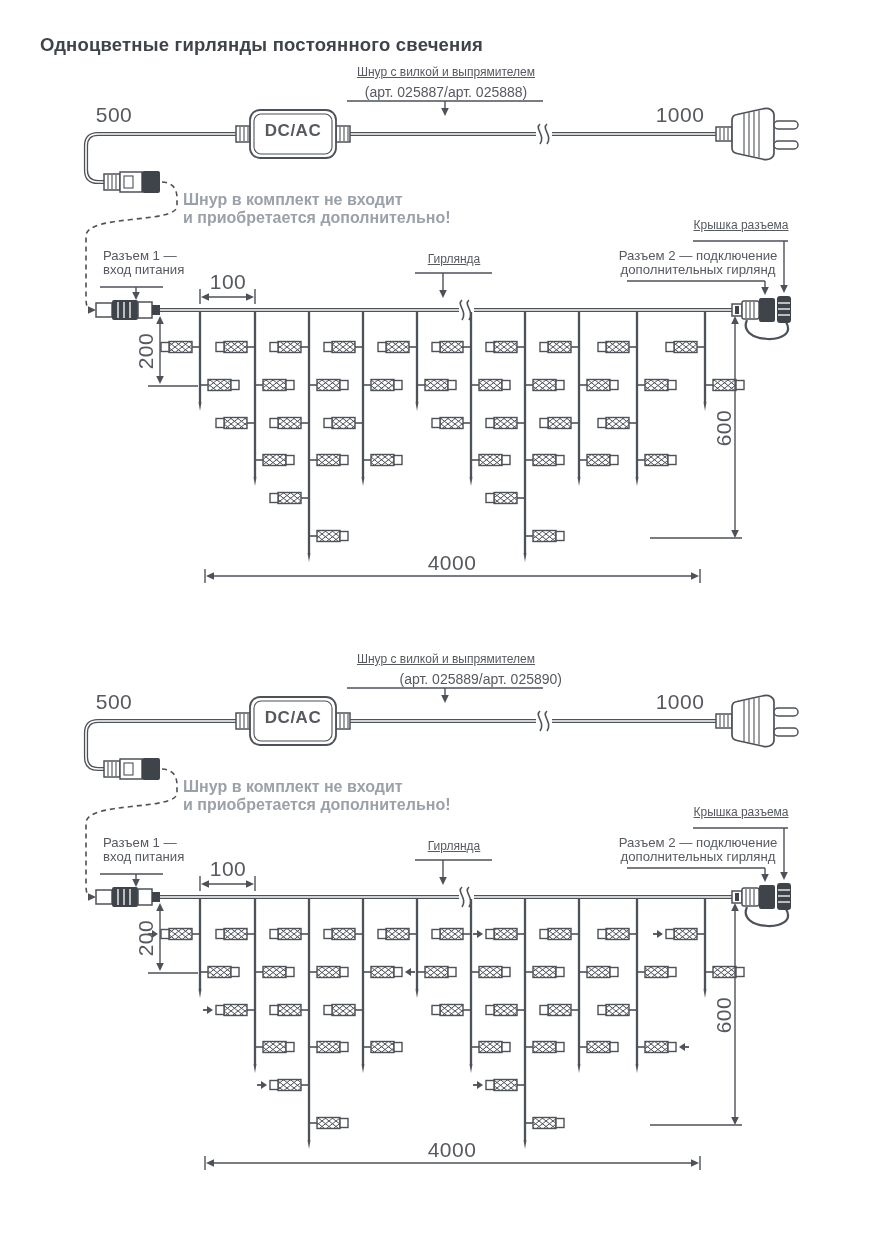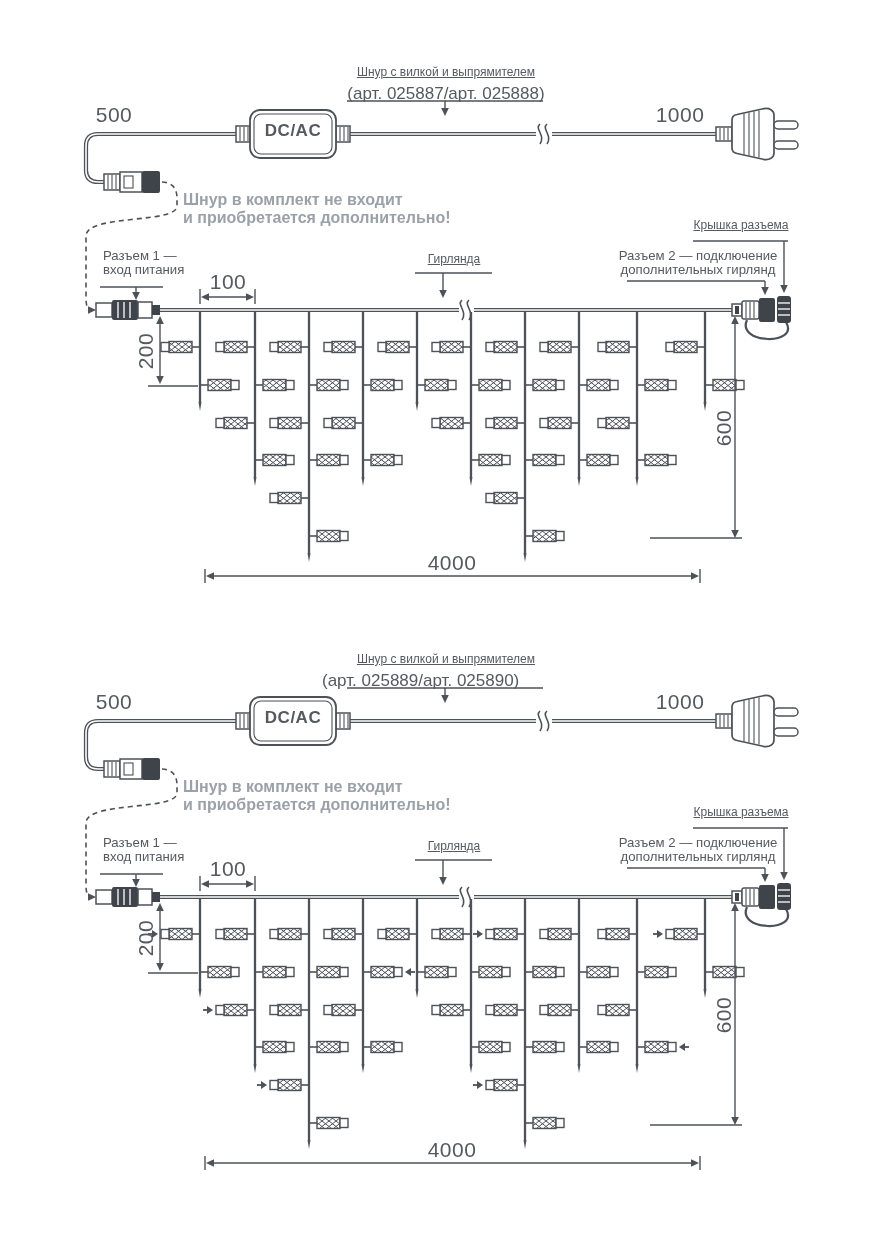--- a/index.html
+++ b/index.html
@@ -4,21 +4,21 @@
 <style>
   html,body{margin:0;padding:0;background:#fff;}
   #page{position:relative;width:874px;height:1240px;background:#fff;
         font-family:"Liberation Sans",sans-serif;overflow:hidden;
         --title:#3f434a; --label:#565a60; --muted:#9ba1a8;}
   .ovl{position:absolute;left:0;width:874px;height:610px;}
   .ttl{position:absolute;margin:0;font-size:18.5px;font-weight:bold;color:var(--title);letter-spacing:.2px;}
   .lb{position:absolute;color:var(--label);line-height:1.15;white-space:nowrap;}
   .s14{font-size:12px;text-decoration:underline;}
   .s13{font-size:13.2px;}
-  .s11{font-size:17px;}
+  .s11{font-size:14px;}
   .note{font-size:16px;font-weight:bold;color:var(--muted);}
   .dim{font-size:21px;letter-spacing:.5px;}
   .box{font-size:17px;font-weight:600;letter-spacing:.5px;}
   .rot{transform:rotate(-90deg);}
   .cap{position:absolute;left:0;right:0;text-align:center;font-size:13.5px;color:var(--label);}
   svg{position:absolute;left:0;}
 </style>
 </head>
 <body>
 
@@ -505,20 +505,21 @@
       <line x1="778" y1="265" x2="790" y2="265" stroke="#fff" stroke-width="1.3"></line>
       <line x1="693" y1="191" x2="788" y2="191" stroke="#4d5158" stroke-width="1.4"></line>
       <line x1="784" y1="191" x2="784" y2="238" stroke="#4d5158" stroke-width="1.4"></line>
       <polygon points="784,243 780.2,235 787.8,235" fill="#4d5158"></polygon>
       <line x1="627" y1="231" x2="765" y2="231" stroke="#4d5158" stroke-width="1.4"></line>
       <line x1="765" y1="231" x2="765" y2="240" stroke="#4d5158" stroke-width="1.4"></line>
       <polygon points="765,245 761.2,237 768.8,237" fill="#4d5158"></polygon>
     </svg>
 
   <div class="ovl" id="ov1" style="top:0">
+    <h2 class="ttl" style="left:40px;top:34px">Одноцветные гирлянды постоянного свечения</h2>
     <div class="lb dim" style="left:84px;top:103px;width:60px;text-align:center">500</div>
     <div class="lb s14" style="left:330px;top:66px;width:232px;text-align:center">Шнур с вилкой и выпрямителем</div>
     <div class="lb s11" style="left:330px;top:84px;width:232px;text-align:center">(арт. 025887/арт. 025888)</div>
     <div class="lb box" style="left:250px;top:121px;width:86px;text-align:center">DC/AC</div>
     <div class="lb dim" style="left:642px;top:103px;width:76px;text-align:center">1000</div>
     <div class="lb note" style="left:183px;top:191px">Шнур в комплект не входит</div>
     <div class="lb note" style="left:183px;top:209px">и приобретается дополнительно!</div>
     <div class="lb s13" style="left:103px;top:248px">Разъем 1 —</div>
     <div class="lb s13" style="left:103px;top:262px">вход питания</div>
     <div class="lb s14" style="left:408px;top:253px;width:92px;text-align:center">Гирлянда</div>
@@ -527,21 +528,21 @@
     <div class="lb s13" style="left:610px;top:262px;width:176px;text-align:center">дополнительных гирлянд</div>
     <div class="lb dim" style="left:199px;top:270px;width:58px;text-align:center">100</div>
     <div class="lb dim rot" style="left:120px;top:339px;width:52px;text-align:center">200</div>
     <div class="lb dim rot" style="left:698px;top:416px;width:52px;text-align:center">600</div>
     <div class="lb dim" style="left:402px;top:551px;width:100px;text-align:center">4000</div>
   </div>
 
   <div class="ovl" id="ov2" style="top:587px">
     <div class="lb dim" style="left:84px;top:103px;width:60px;text-align:center">500</div>
     <div class="lb s14" style="left:330px;top:66px;width:232px;text-align:center">Шнур с вилкой и выпрямителем</div>
-    <div class="lb s11" style="left:322px;top:84px;width:232px;text-align:left">(арт. 025889/арт. 025890)</div>
+    <div class="lb s11" style="left:330px;top:84px;width:232px;text-align:right">(арт. 025889/арт. 025890)</div>
     <div class="lb box" style="left:250px;top:121px;width:86px;text-align:center">DC/AC</div>
     <div class="lb dim" style="left:642px;top:103px;width:76px;text-align:center">1000</div>
     <div class="lb note" style="left:183px;top:191px">Шнур в комплект не входит</div>
     <div class="lb note" style="left:183px;top:209px">и приобретается дополнительно!</div>
     <div class="lb s13" style="left:103px;top:248px">Разъем 1 —</div>
     <div class="lb s13" style="left:103px;top:262px">вход питания</div>
     <div class="lb s14" style="left:408px;top:253px;width:92px;text-align:center">Гирлянда</div>
     <div class="lb s14" style="left:686px;top:219px;width:110px;text-align:center">Крышка разъема</div>
     <div class="lb s13" style="left:610px;top:248px;width:176px;text-align:center">Разъем 2 — подключение</div>
     <div class="lb s13" style="left:610px;top:262px;width:176px;text-align:center">дополнительных гирлянд</div>

